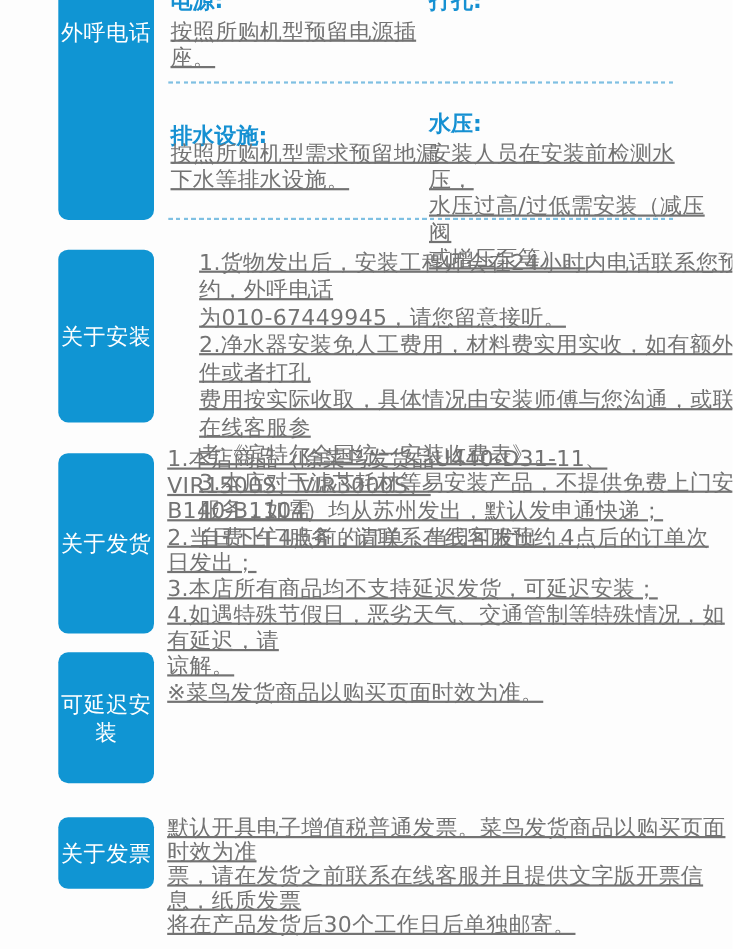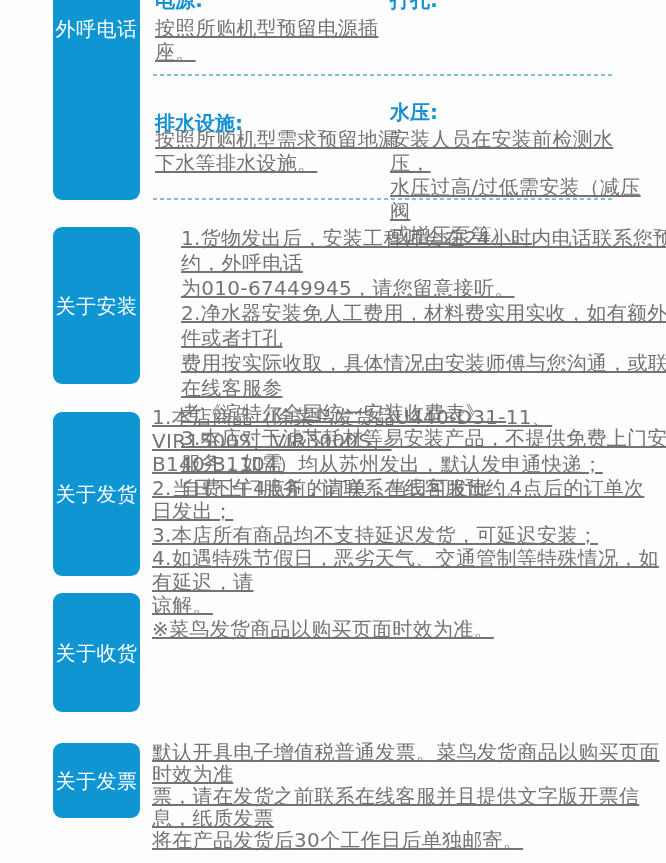--- a/index.html
+++ b/index.html
@@ -89,23 +89,23 @@
   </div>
   <div class="body-text section-body" style="top:406px;line-height:23.5px;">1.本店商品（除菜鸟发货品U440-D31-11、VIR1500S、VIR3000S、
 B140-B1104）均从苏州发出，默认发申通快递；
 2.当日下午4点前的订单，当日可发出，4点后的订单次日发出；
 3.本店所有商品均不支持延迟发货，可延迟安装；
 4.如遇特殊节假日，恶劣天气、交通管制等特殊情况，如有延迟，请
 谅解。
 ※菜鸟发货商品以购买页面时效为准。</div>
 
   <div class="label-box" style="top:593px;height:119px;">
-    <span>关于收货</span>
+    <span>可延迟安装</span>
   </div>
 
-  <div class="label-box" style="top:743px;height:75px;">
+  <div class="label-box" style="top:743px;height:65px;">
     <span>关于发票</span>
   </div>
   <div class="body-text section-body" style="top:741px;line-height:22px;">默认开具电子增值税普通发票。菜鸟发货商品以购买页面时效为准
 票，请在发货之前联系在线客服并且提供文字版开票信息，纸质发票
 将在产品发货后30个工作日后单独邮寄。</div>
 
 </div>
 
 </body></html>

